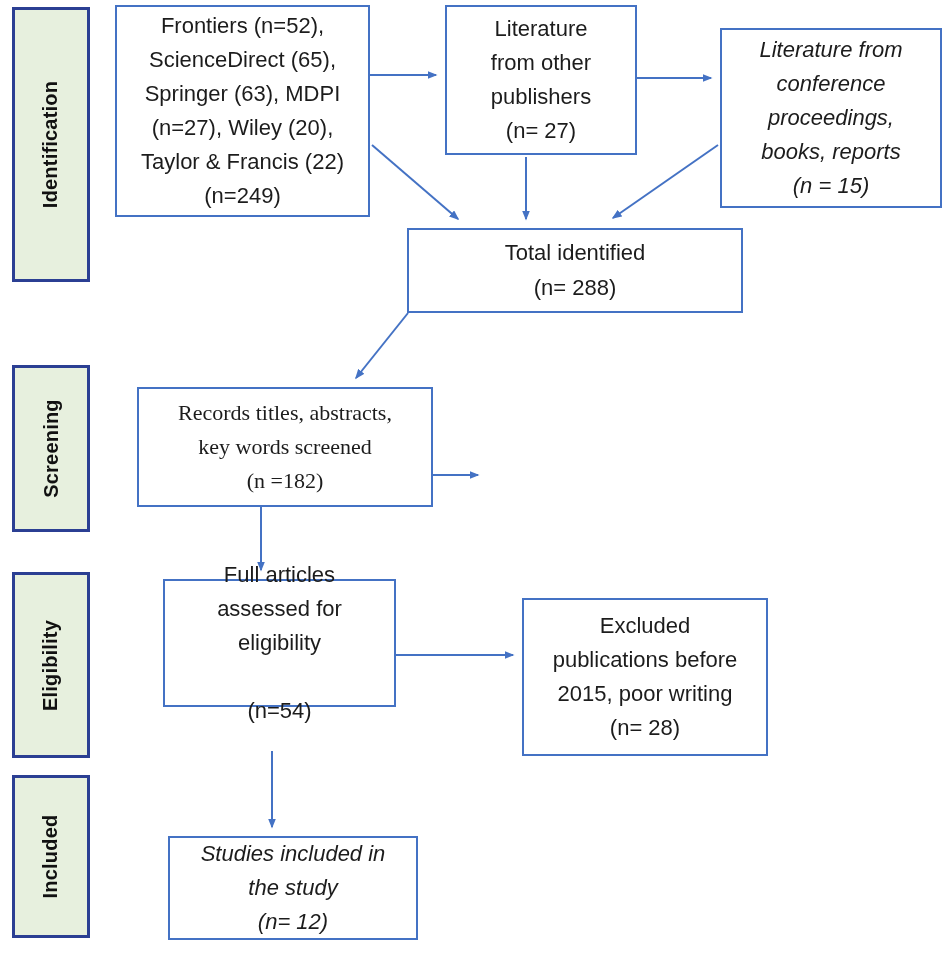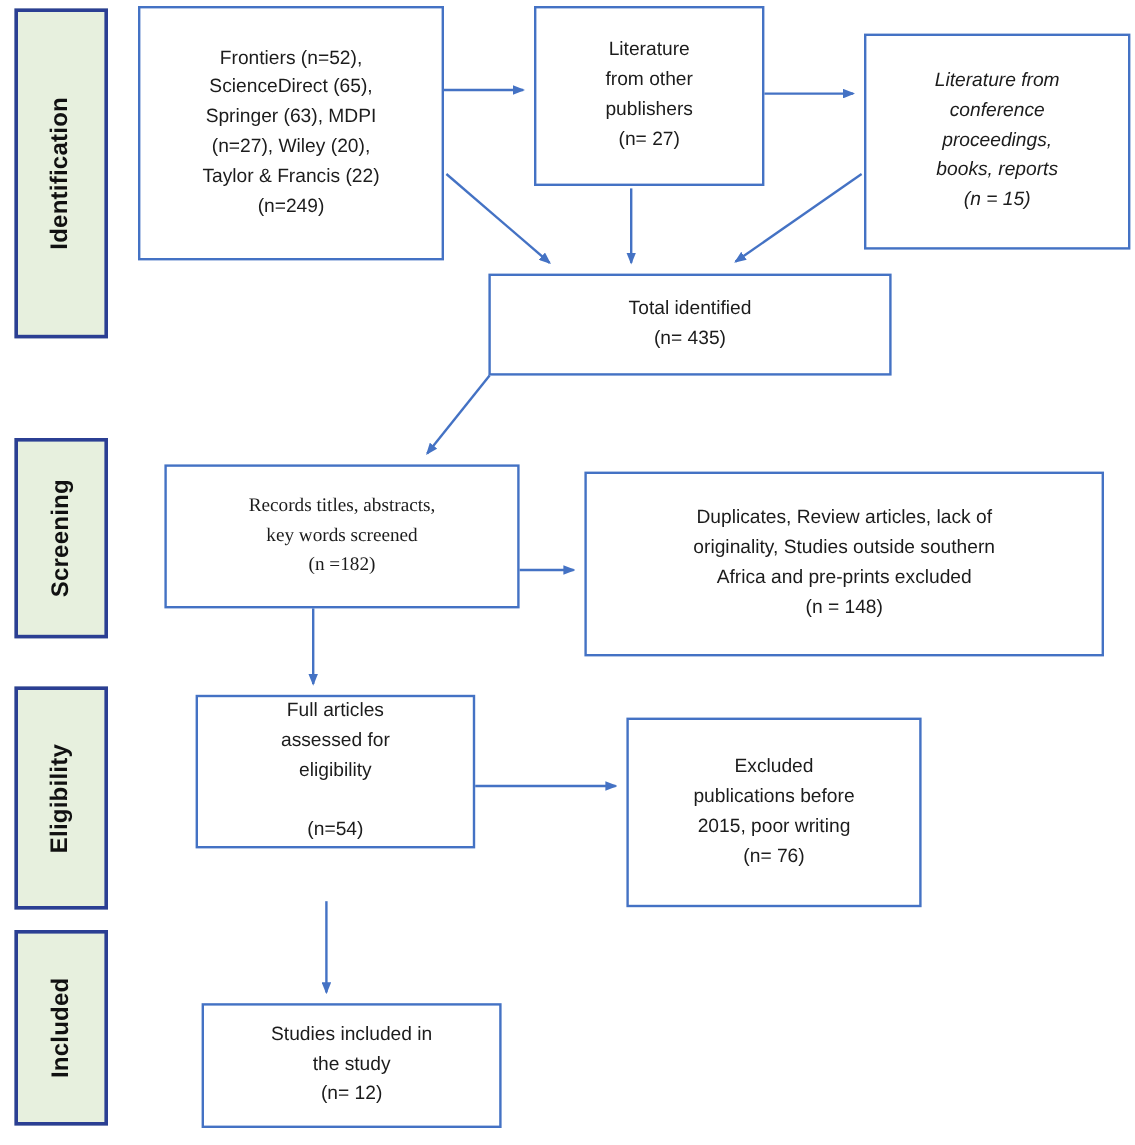--- a/index.html
+++ b/index.html
@@ -17,21 +17,21 @@
     border: 2px solid #4472C4;
     background: #ffffff;
     display: flex;
     align-items: center;
     justify-content: center;
     text-align: center;
     box-sizing: border-box;
   }
   .btext {
     white-space: pre-line;
-    font-size: 16px;
+    font-size: 22px;
     line-height: 1.55;
     padding: 2px 6px;
   }
   .stage {
     position: absolute;
     left: 12px;
     width: 78px;
     border: 3px solid #2B3F93;
     background: #E7F0DE;
     display: flex;
@@ -94,52 +94,46 @@
   <div class="fbox" style="left:720px; top:28px; width:222px; height:180px;font-style:italic;">
     <div class="btext">Literature from
 conference
 proceedings,
 books, reports
 (n = 15)</div>
   </div>
 
   <div class="fbox" style="left:407px; top:228px; width:336px; height:85px;">
     <div class="btext">Total identified
-(n= 435)</div>
+(n= 288)</div>
   </div>
 
   <div class="fbox" style="left:137px; top:387px; width:296px; height:120px;font-family:Liberation Serif, serif;">
     <div class="btext">Records titles, abstracts,
 key words screened
 (n =182)</div>
   </div>
 
-  <div class="fbox" style="left:487px; top:393px; width:433px; height:154px;">
-    <div class="btext">Duplicates, Review articles, lack of
-originality, Studies outside southern
-Africa and pre-prints excluded
-(n = 148)</div>
-  </div>
 
   <div class="fbox" style="left:163px; top:579px; width:233px; height:128px;">
     <div class="btext">Full articles
 assessed for
 eligibility
 
 (n=54)</div>
   </div>
 
   <div class="fbox" style="left:522px; top:598px; width:246px; height:158px;">
     <div class="btext">Excluded
 publications before
 2015, poor writing
-(n= 76)</div>
+(n= 28)</div>
   </div>
 
-  <div class="fbox" style="left:168px; top:836px; width:250px; height:104px;">
+  <div class="fbox" style="left:168px; top:836px; width:250px; height:104px;font-style:italic;">
     <div class="btext">Studies included in
 the study
 (n= 12)</div>
   </div>
 
   <svg class="arrows" viewBox="0 0 946 954" xmlns="http://www.w3.org/2000/svg">
     <defs>
       <marker id="ah" markerWidth="10" markerHeight="8" refX="8.5" refY="4" orient="auto" markerUnits="userSpaceOnUse">
         <path d="M0,0 L10,4 L0,8 Z" fill="#4472C4"></path>
       </marker>

